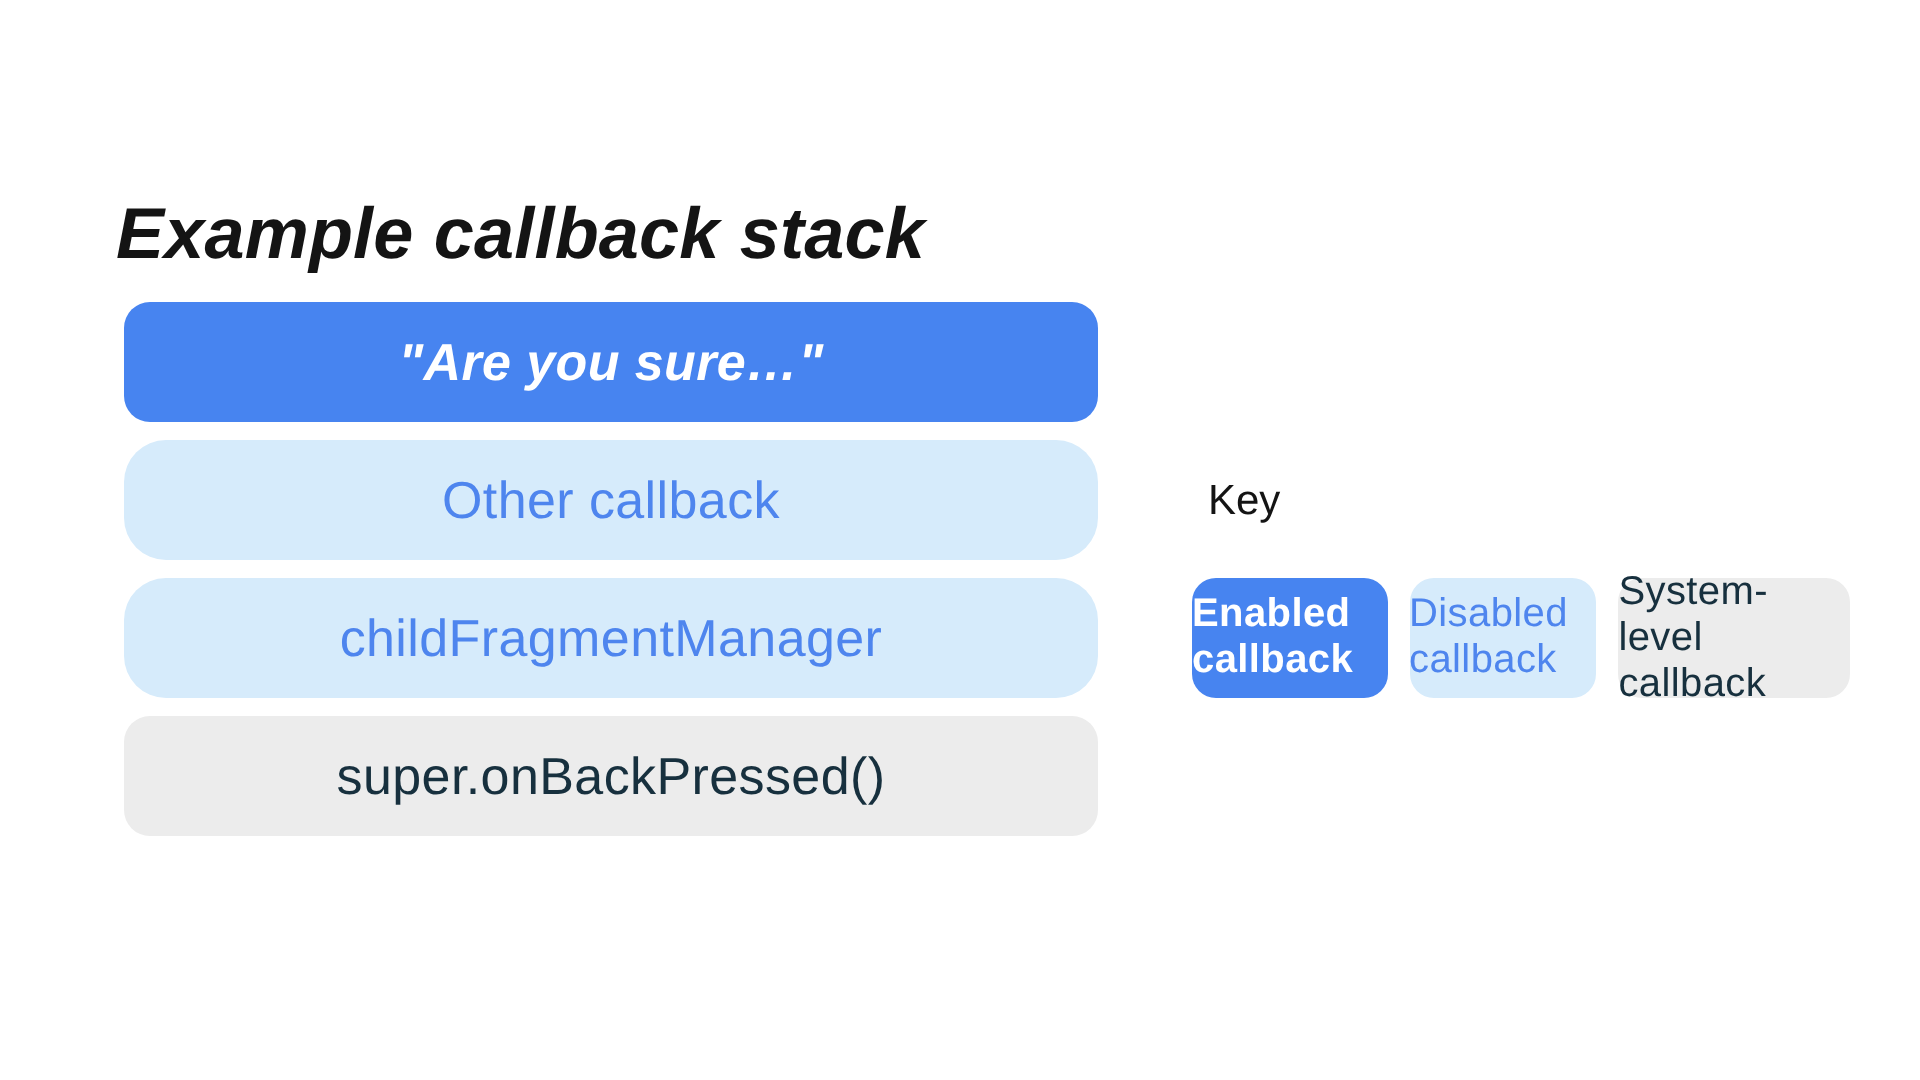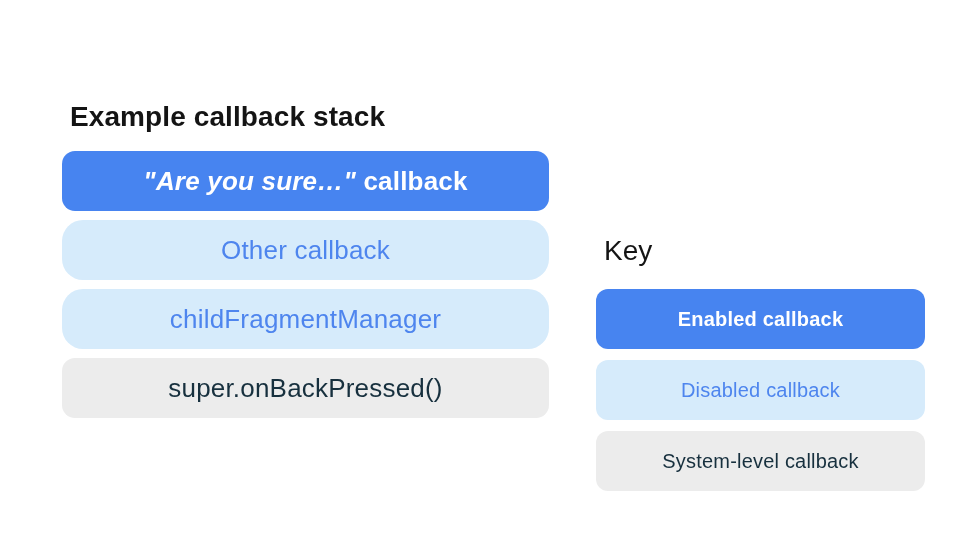--- a/index.html
+++ b/index.html
@@ -6,27 +6,28 @@
   .canvas {
     position: relative;
     width: 960px;
     height: 540px;
     background: #ffffff;
     font-family: "Liberation Sans", sans-serif;
     overflow: hidden;
   }
   .page-title {
     position: absolute;
-    left: 70px;
+    left: 58px;
     top: 101px;
-    font-size: 28px;
+    font-size: 36px;
     line-height: 32px;
     font-weight: 600;
     color: var(--heading_text, #141414);
     letter-spacing: 0.1px;
+    font-style: italic;
   }
   .stack {
     position: absolute;
     left: 62px;
     top: 151px;
     width: 487px;
     display: flex;
     flex-direction: column;
     gap: 9px;
   }
@@ -57,29 +58,28 @@
     font-weight: 400;
   }
   .italic { font-style: italic; }
   .key-panel {
     position: absolute;
     left: 596px;
     top: 238px;
     width: 329px;
   }
   .key-heading {
-    font-size: 28px;
+    font-size: 21px;
     line-height: 26px;
     font-weight: 500;
     color: var(--heading_text, #141414);
     margin: 0 0 25px 8px;
   }
   .key-items {
     display: flex;
-    flex-direction: column;
     gap: 11px;
   }
   .kbox {
     height: 60px;
     border-radius: 12px;
     display: flex;
     align-items: center;
     justify-content: center;
     font-size: 20px;
     letter-spacing: 0.2px;
@@ -102,21 +102,21 @@
   }
 </style>
 </head>
 <body>
 
 <div class="canvas">
 
   <div class="page-title">Example callback stack</div>
 
   <div class="stack">
-    <div class="box enabled"><span class="italic">"Are you sure…"</span><span> callback</span></div>
+    <div class="box enabled"><span class="italic">"Are you sure…"</span></div>
     <div class="box disabled"><span>Other callback</span></div>
     <div class="box disabled"><span>childFragmentManager</span></div>
     <div class="box system"><span>super.onBackPressed()</span></div>
   </div>
 
   <div class="key-panel">
     <div class="key-heading">Key</div>
     <div class="key-items">
       <div class="kbox enabled">
           <span>Enabled callback</span>

